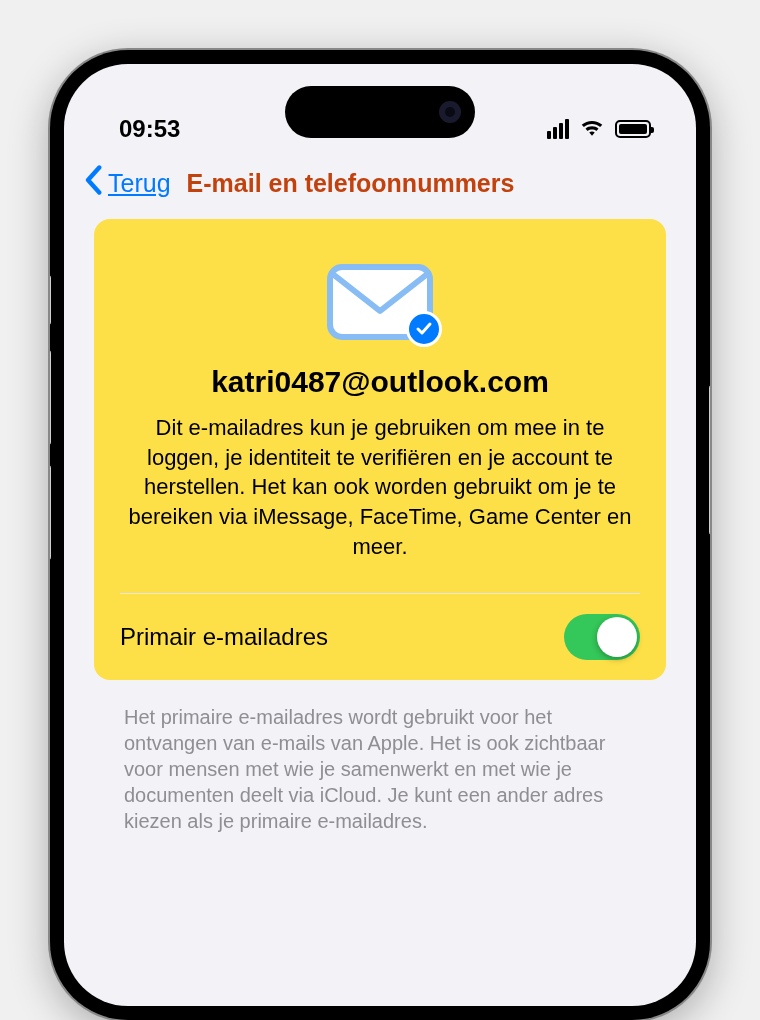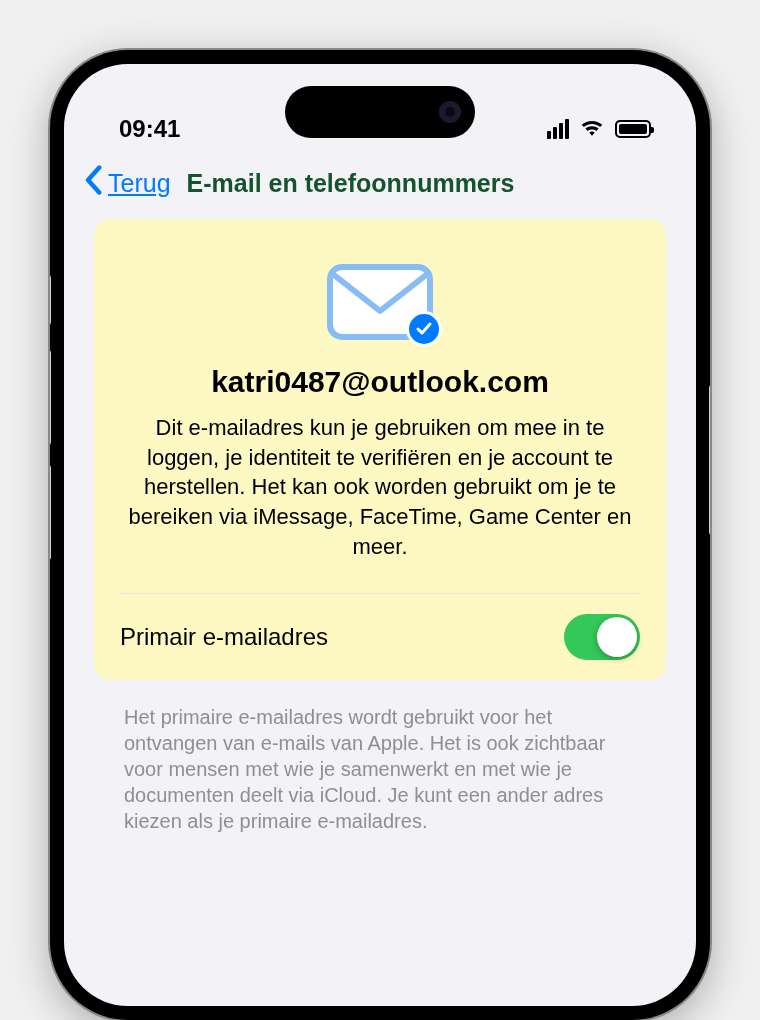--- a/index.html
+++ b/index.html
@@ -112,29 +112,29 @@
       font-size: 25px;
       font-weight: 400;
       cursor: pointer;
       gap: 4px;
       text-decoration: underline;
     }
     .back-chevron svg { width: 22px; height: 30px; }
     .nav-title {
       font-size: 25px;
       font-weight: 600;
-      color: #14532d;
+      color: #c2410c;
       margin-left: 16px;
     }
 
     .content {
       padding: 0 30px;
     }
     .card {
-      background: #fef9c3;
+      background: #fde047;
       border-radius: 16px;
       overflow: hidden;
       margin-bottom: 14px;
     }
     .card-header {
       padding: 44px 30px 32px;
       text-align: center;
     }
     .mail-icon-wrap {
       display: flex;
@@ -229,21 +229,21 @@
   <div class="side-button left1"></div>
   <div class="side-button left2"></div>
   <div class="side-button left3"></div>
   <div class="side-button right1"></div>
   <div class="phone-inner">
     <div class="dynamic-island">
       <div class="camera-dot"></div>
     </div>
 
     <div class="status-bar">
-      <div>09:41</div>
+      <div>09:53</div>
       <div class="status-right">
         <div class="signal-bars">
           <span></span>
             <span></span>
             <span></span>
             <span></span>
         </div>
         <div class="wifi-icon">
           <svg viewBox="0 0 24 18" fill="none">
             <path d="M12 17 L14.5 14 C13.1 13 10.9 13 9.5 14 Z" fill="#000"></path>

